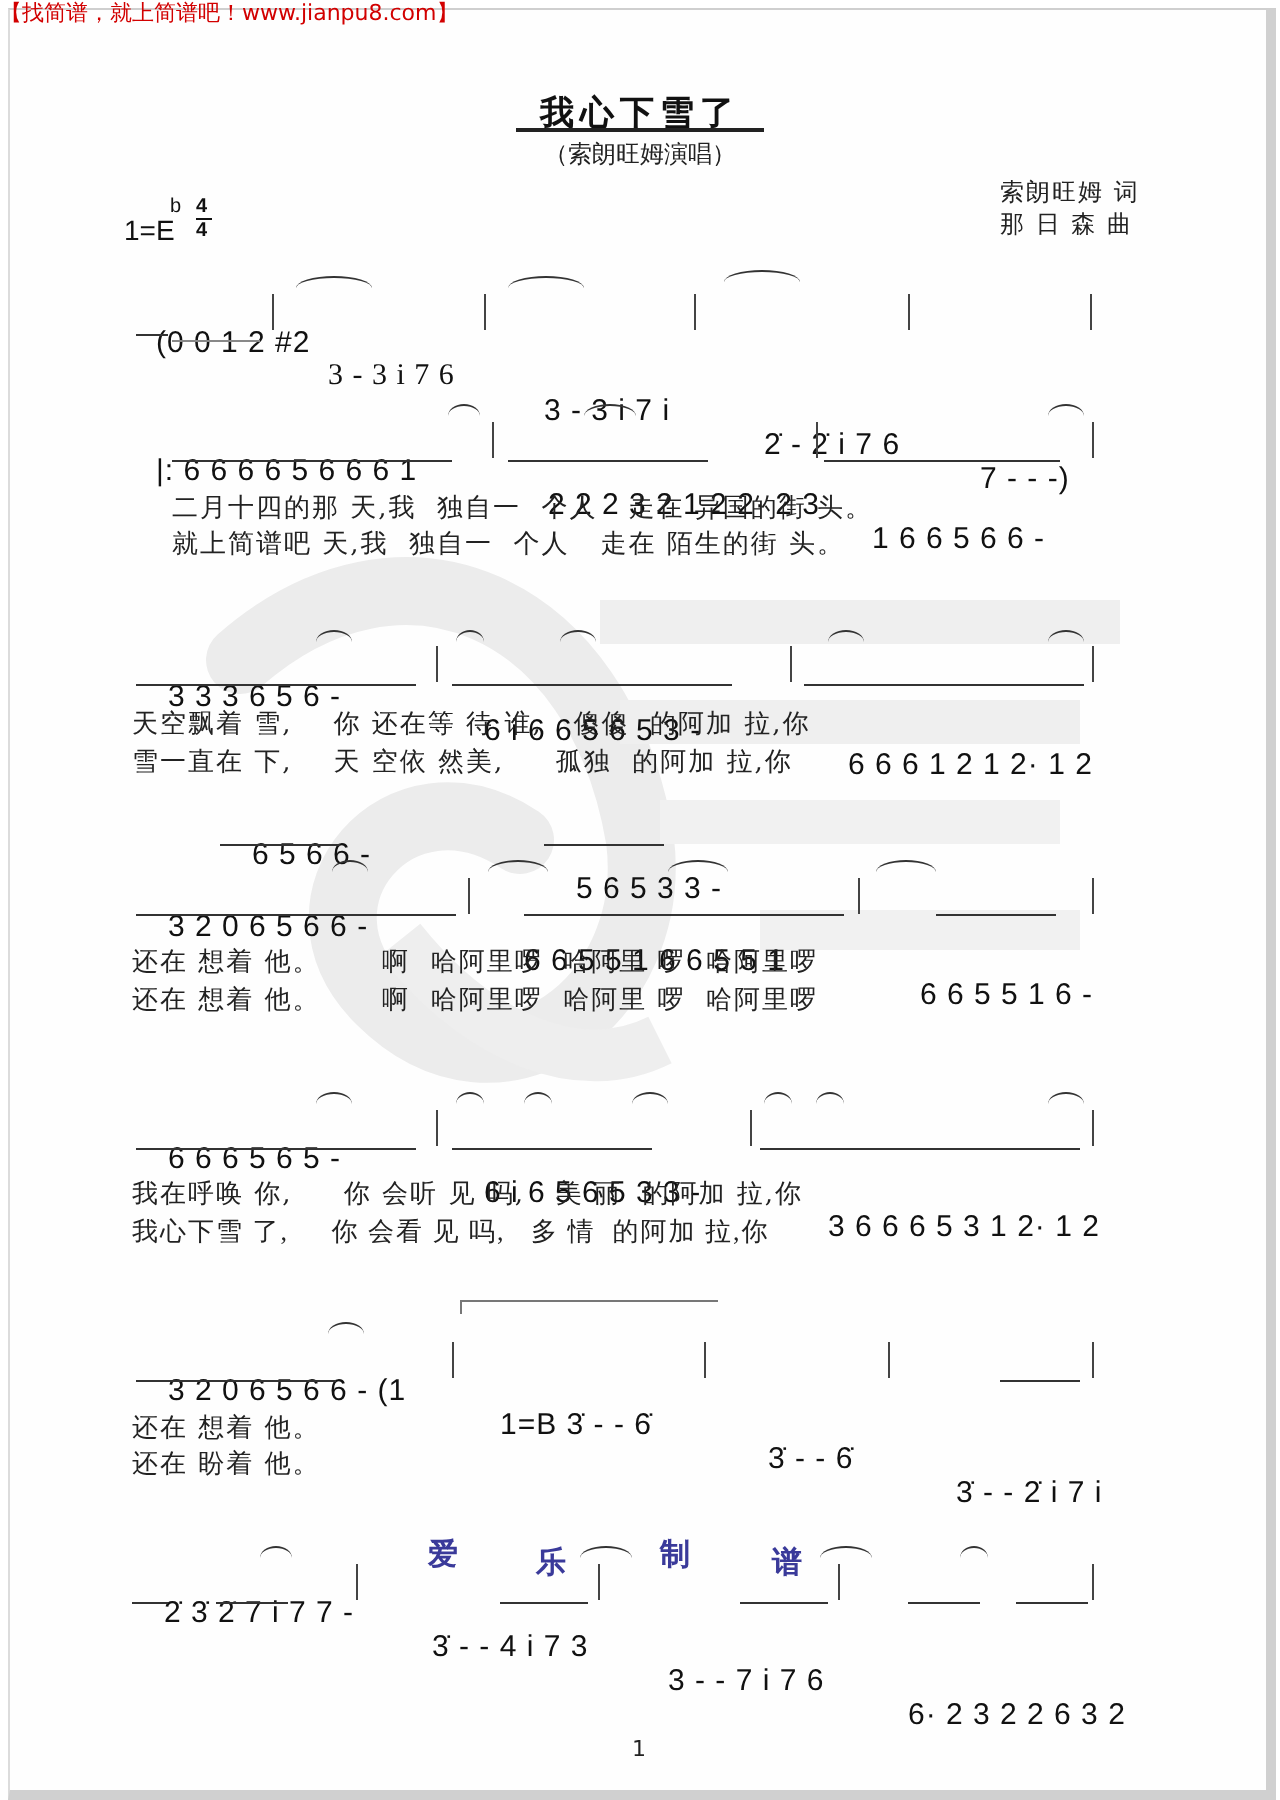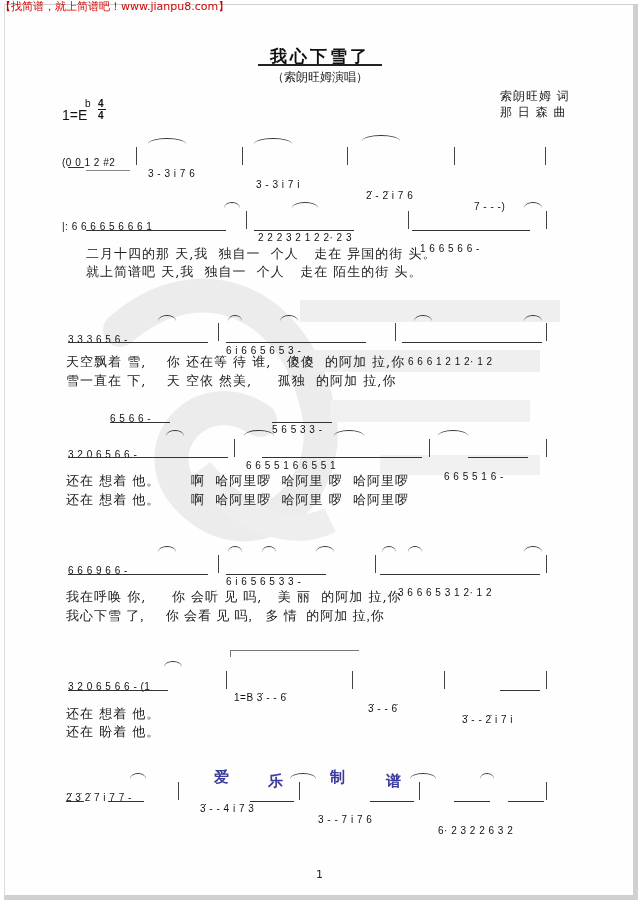--- a/index.html
+++ b/index.html
@@ -30,22 +30,22 @@
     position:absolute; left:0; width:640px; top:69px; text-align:center;
     font-size:12px; font-family:"DejaVu Serif", serif; color:#222;
   }
   .key { position:absolute; left:62px; top:107px; font-size:14px; font-family:"Liberation Sans", sans-serif; }
   .key .flat { position:absolute; left:23px; top:-9px; font-size:10px; }
   .timesig { position:absolute; left:98px; top:98px; font-size:10px; font-weight:bold; line-height:11px; text-align:left; font-family:"Liberation Sans", sans-serif; }
   .timesig .bar { display:block; width:8px; height:1px; background:#111; margin:0 auto; }
   .credits { position:absolute; left:500px; top:88px; font-size:12px; line-height:16px; font-family:"DejaVu Serif", serif; color:#222; }
   .credits div { letter-spacing:1px; }
   .row {
-    position:absolute; left:62px; font-family:"Liberation Sans", sans-serif;
-    font-size:10px; white-space:pre; letter-spacing:0.5px;
+    position:absolute; left:78px; font-family:"Liberation Sans", sans-serif;
+    font-size:15px; white-space:pre; letter-spacing:0.5px;
   }
   .lyric {
     position:absolute; font-family:"DejaVu Serif", serif; font-size:13px;
     white-space:pre; color:#222; letter-spacing:1px;
   }
   .barline { position:absolute; width:1px; height:18px; background:#444; }
   .ul { position:absolute; height:1px; background:#333; }
   .ul2 { position:absolute; height:1px; background:#888; }
   .slur { position:absolute; border-top:1px solid #333; border-radius:50% 50% 0 0 / 100% 100% 0 0; height:5px; }
   .volta { position:absolute; left:230px; top:650px; width:128px; height:6px; border-top:1px solid #777; border-left:1px solid #777; }
@@ -82,21 +82,21 @@
   <span>4</span>
 </div>
 
 <div class="credits">
   <div>索朗旺姆 词</div>
   <div>那 日 森 曲</div>
 </div>
 
 <div class="row" style="top:146px;">
   <span style="position:absolute;left:0;">(0 0 1 2 #2</span>
-  <span style="position:absolute;left:86px;">3 - 3 i 7 6</span>
+  <span style="position:absolute;left:86px;font-family:Liberation Serif, serif;">3 - 3 i 7 6</span>
   <span style="position:absolute;left:194px;">3 - 3 i 7 i</span>
   <span style="position:absolute;left:304px;">2̇ - 2̇ i 7 6</span>
   <span style="position:absolute;left:412px;">7 - - -)</span>
 </div>
 <div class="barline" style="left:136px;top:147px;"></div>
 <div class="barline" style="left:242px;top:147px;"></div>
 <div class="barline" style="left:347px;top:147px;"></div>
 <div class="barline" style="left:454px;top:147px;"></div>
 <div class="barline" style="left:545px;top:147px;"></div>
 <div class="slur" style="left:148px;top:138px;width:38px;"></div>
@@ -159,21 +159,21 @@
 <div class="slur" style="left:244px;top:430px;width:30px;"></div>
 <div class="slur" style="left:334px;top:430px;width:30px;"></div>
 <div class="slur" style="left:438px;top:430px;width:30px;"></div>
 <div class="ul" style="left:68px;top:457px;width:160px;"></div>
 <div class="ul" style="left:262px;top:457px;width:160px;"></div>
 <div class="ul" style="left:468px;top:457px;width:60px;"></div>
 <div class="lyric" style="left:66px;top:472px;">还在 想着 他。      啊  哈阿里啰  哈阿里 啰  哈阿里啰</div>
 <div class="lyric" style="left:66px;top:491px;">还在 想着 他。      啊  哈阿里啰  哈阿里 啰  哈阿里啰</div>
 
 <div class="row" style="top:554px;">
-  <span style="position:absolute;left:6px;">6 6 6 9 6 6 -</span>
+  <span style="position:absolute;left:6px;">6 6 6 5 6 5 -</span>
   <span style="position:absolute;left:164px;">6 i 6 5 6 5 3 3 -</span>
   <span style="position:absolute;left:336px;">3 6 6 6 5 3 1 2· 1 2</span>
 </div>
 <div class="barline" style="left:218px;top:555px;"></div>
 <div class="barline" style="left:375px;top:555px;"></div>
 <div class="barline" style="left:546px;top:555px;"></div>
 <div class="slur" style="left:158px;top:546px;width:18px;"></div>
 <div class="slur" style="left:228px;top:546px;width:14px;"></div>
 <div class="slur" style="left:262px;top:546px;width:14px;"></div>
 <div class="slur" style="left:316px;top:546px;width:18px;"></div>

